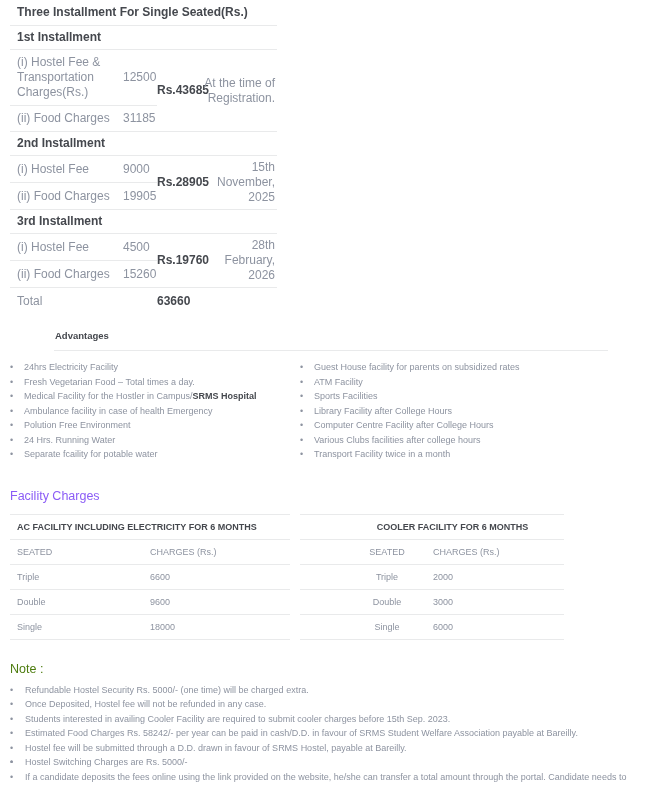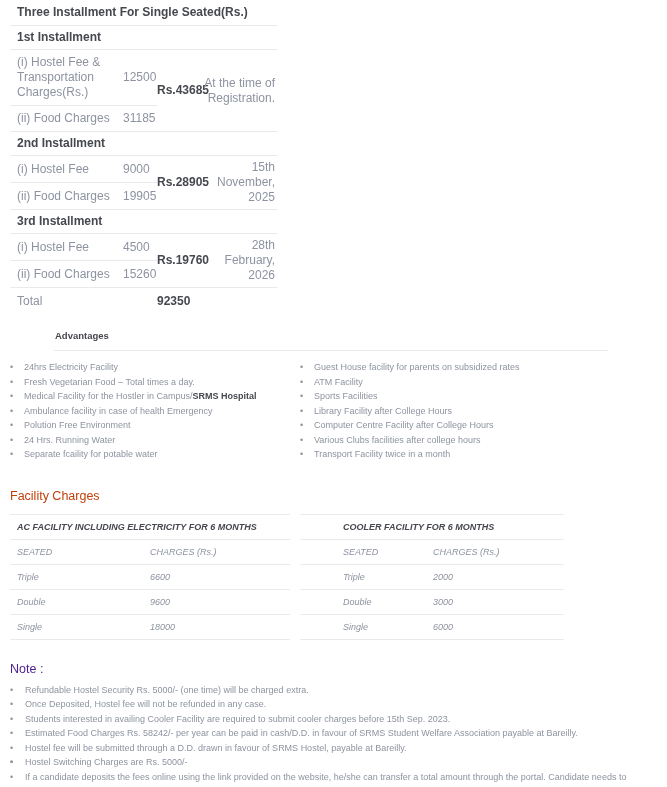--- a/index.html
+++ b/index.html
@@ -43,37 +43,37 @@
     position:relative;padding-left:14px;line-height:14.5px;
     font-size:9px;color:#8d93a0;
   }
   ul.blist .blt{position:absolute;left:0;top:0;color:#8d93a0;}
   ul.blist b{color:#45484e;font-weight:bold;}
   .adv-left{width:290px;margin-left:7px;}
   .adv-right{width:260px;margin-left:0;}
 
   
   .fc-heading{
-    color:#c2410c;font-size:12.5px;font-weight:normal;
+    color:#8b5cf6;font-size:12.5px;font-weight:normal;
     margin:27px 0 11px 0;
   }
   .fc-tables{display:flex;}
-  table.fac{border-collapse:collapse;border-top:1px solid #e9eaeb;table-layout:fixed;font-style:italic;}
+  table.fac{border-collapse:collapse;border-top:1px solid #e9eaeb;table-layout:fixed;}
   table.fac td{
     border-bottom:1px solid #e9eaeb;font-size:9px;color:#8d93a0;
     padding:7px 2px 6px 7px;line-height:11px;
   }
   table.fac td.f-title{font-weight:bold;color:#45484e;}
   table.fac-left{width:280px;}
   table.fac-right{width:264px;margin-left:10px;}
   table.fac-right td{padding-left:0;}
-  table.fac-right td.c1{padding-left:43px;}
-
-  
-  .note-heading{color:#4c1d95;font-size:12.5px;font-weight:normal;margin:22px 0 7px 0;}
+  table.fac-right td.c1{padding-left:43px;text-align:center;}
+
+  
+  .note-heading{color:#4d7c0f;font-size:12.5px;font-weight:normal;margin:22px 0 7px 0;}
   ul.notes{list-style:none;margin:0;padding:0;width:640px;}
   ul.notes li{
     position:relative;padding-left:15px;line-height:14.5px;
     font-size:9px;color:#8d93a0;
   }
   ul.notes .blt{position:absolute;left:0;top:0;color:#8d93a0;}
 </style>
 </head>
 <body>
 
@@ -129,21 +129,21 @@
       <td class="when" rowspan="2">28th February, 2026</td>
     </tr>
     <tr>
       <td class="lbl">(ii) Food Charges</td>
       <td class="amt">15260</td>
     </tr>
 
     <tr class="total">
       <td>Total</td>
       <td></td>
-      <td class="rs">92350</td>
+      <td class="rs">63660</td>
       <td></td>
     </tr>
   </tbody>
     </table>
 
   <div class="adv">
     <div class="adv-heading">Advantages</div>
     <div class="adv-cols">
       <ul class="blist adv-left">
         <li><span class="blt">•</span><span>24hrs Electricity Facility</span><b></b></li>

